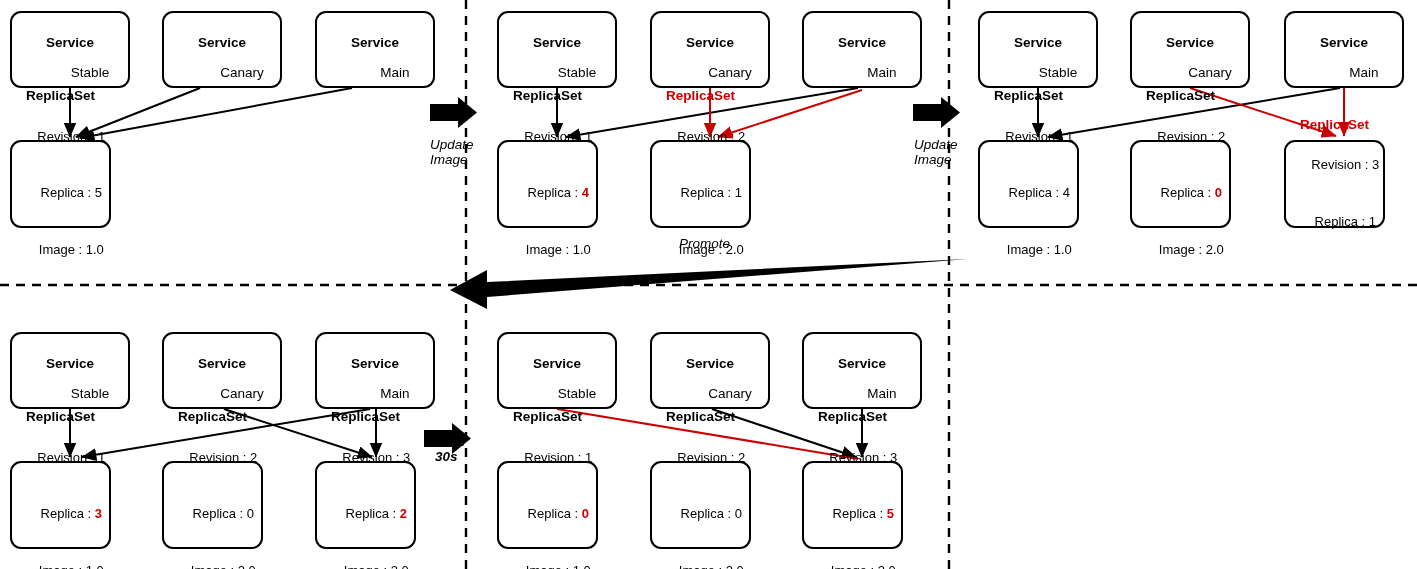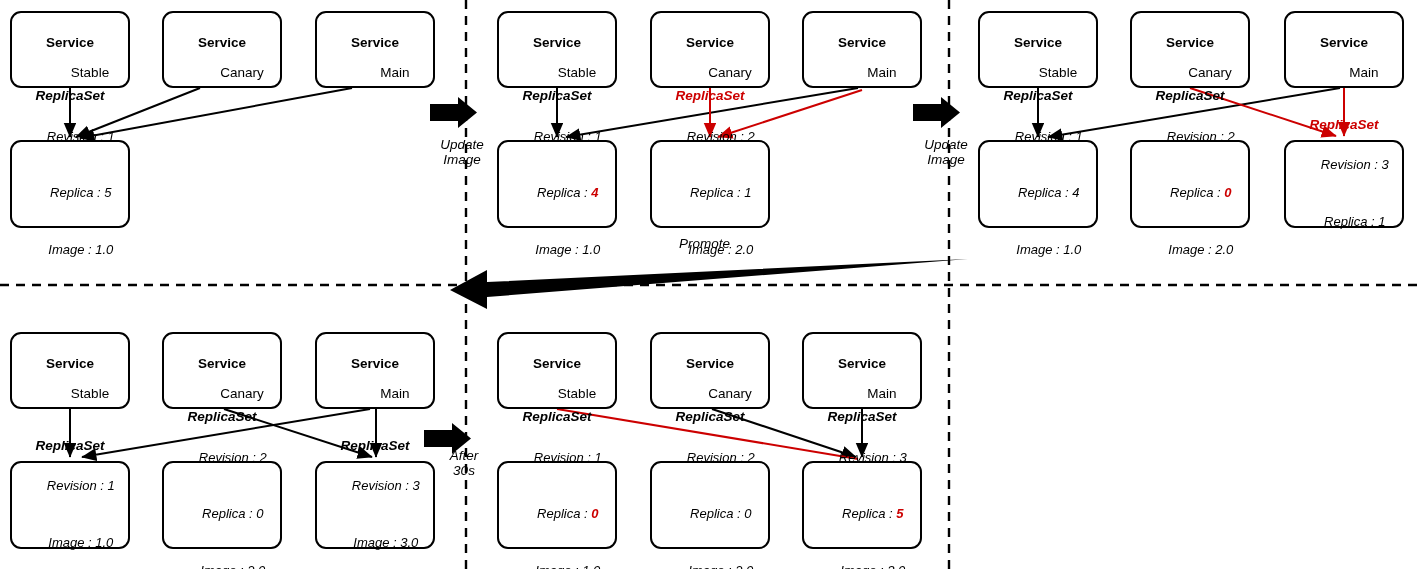--- a/index.html
+++ b/index.html
@@ -6,34 +6,34 @@
   body{width:1417px;height:569px;overflow:hidden;
        font-family:"Liberation Sans", sans-serif;}
   #stage{position:relative;width:1417px;height:569px;}
   svg.layer{position:absolute;left:0;top:0;width:1417px;height:569px;}
 
   .node{position:absolute;box-sizing:border-box;
         border:2.2px solid #000;border-radius:11px;background:#fff;
         display:flex;flex-direction:column;align-items:center;
         justify-content:center;}
   .node.svc{height:77px;width:120px;padding-top:16px;}
-  .node.rs{height:88px;width:120px;font-style:italic;}
+  .node.rs{height:88px;width:101px;}
 
   .svc-title{font-weight:bold;font-size:13.5px;color:#000;line-height:1;
              margin-bottom:17px;}
   .svc-sub{font-size:13.5px;color:#000;line-height:1;margin-left:40px;}
 
   .rs-title{font-weight:bold;font-size:13.5px;color:#000;line-height:1;
             margin-bottom:6px;}
   .rs-line{font-size:13px;color:#000;line-height:1.45;white-space:pre;}
   .red{color:#cc0000;}
   .rs-title.red{color:#cc0000;}
 
   .steplabel{position:absolute;font-style:italic;font-size:13.5px;
-             color:#000;line-height:1.12;text-align:center;white-space:pre-line;}
+             color:#000;line-height:1.12;text-align:left;white-space:pre-line;}
   .promote-label{position:absolute;font-style:italic;font-size:13.5px;
                  color:#000;}
 </style>
 </head>
 <body>
 
 <div id="stage">
 
   <svg class="layer" viewBox="0 0 1417 569">
     <defs>
@@ -228,39 +228,45 @@
     <div class="svc-title">Service</div>
     <div class="svc-sub">Main</div>
   </div>
 
   <div class="node rs" style="left:10px;top:461px;">
     <div class="rs-title">ReplicaSet</div>
     <div class="rs-line">
       <span>Revision : </span><span>1</span>
     </div>
     <div class="rs-line">
+      <span>Replica : </span><span class="red" style="font-weight:bold;">3</span>
+    </div>
+    <div class="rs-line">
       <span>Image : </span><span>1.0</span>
     </div>
   </div>
   <div class="node rs" style="left:162px;top:461px;">
     <div class="rs-title">ReplicaSet</div>
     <div class="rs-line">
       <span>Revision : </span><span>2</span>
     </div>
     <div class="rs-line">
       <span>Replica : </span><span>0</span>
     </div>
     <div class="rs-line">
       <span>Image : </span><span>2.0</span>
     </div>
   </div>
   <div class="node rs" style="left:315px;top:461px;">
     <div class="rs-title">ReplicaSet</div>
     <div class="rs-line">
       <span>Revision : </span><span>3</span>
+    </div>
+    <div class="rs-line">
+      <span>Replica : </span><span class="red" style="font-weight:bold;">2</span>
     </div>
     <div class="rs-line">
       <span>Image : </span><span>3.0</span>
     </div>
   </div>
 
   <div class="node svc" style="left:497px;top:332px;">
     <div class="svc-title">Service</div>
     <div class="svc-sub">Stable</div>
   </div>
@@ -307,17 +313,17 @@
     </div>
     <div class="rs-line">
       <span>Image : </span><span>3.0</span>
     </div>
   </div>
 
   <div class="steplabel" style="left:430px;top:137px;width:64px;">Update
 Image</div>
   <div class="steplabel" style="left:914px;top:137px;width:64px;">Update
 Image</div>
-  <div class="steplabel" style="left:435px;top:448px;width:58px;">After
+  <div class="steplabel" style="left:435px;top:434px;width:58px;font-weight:bold;">After
 30s</div>
   <div class="promote-label" style="left:679px;top:236px;">Promote</div>
 
 </div>
 
 </body></html>

